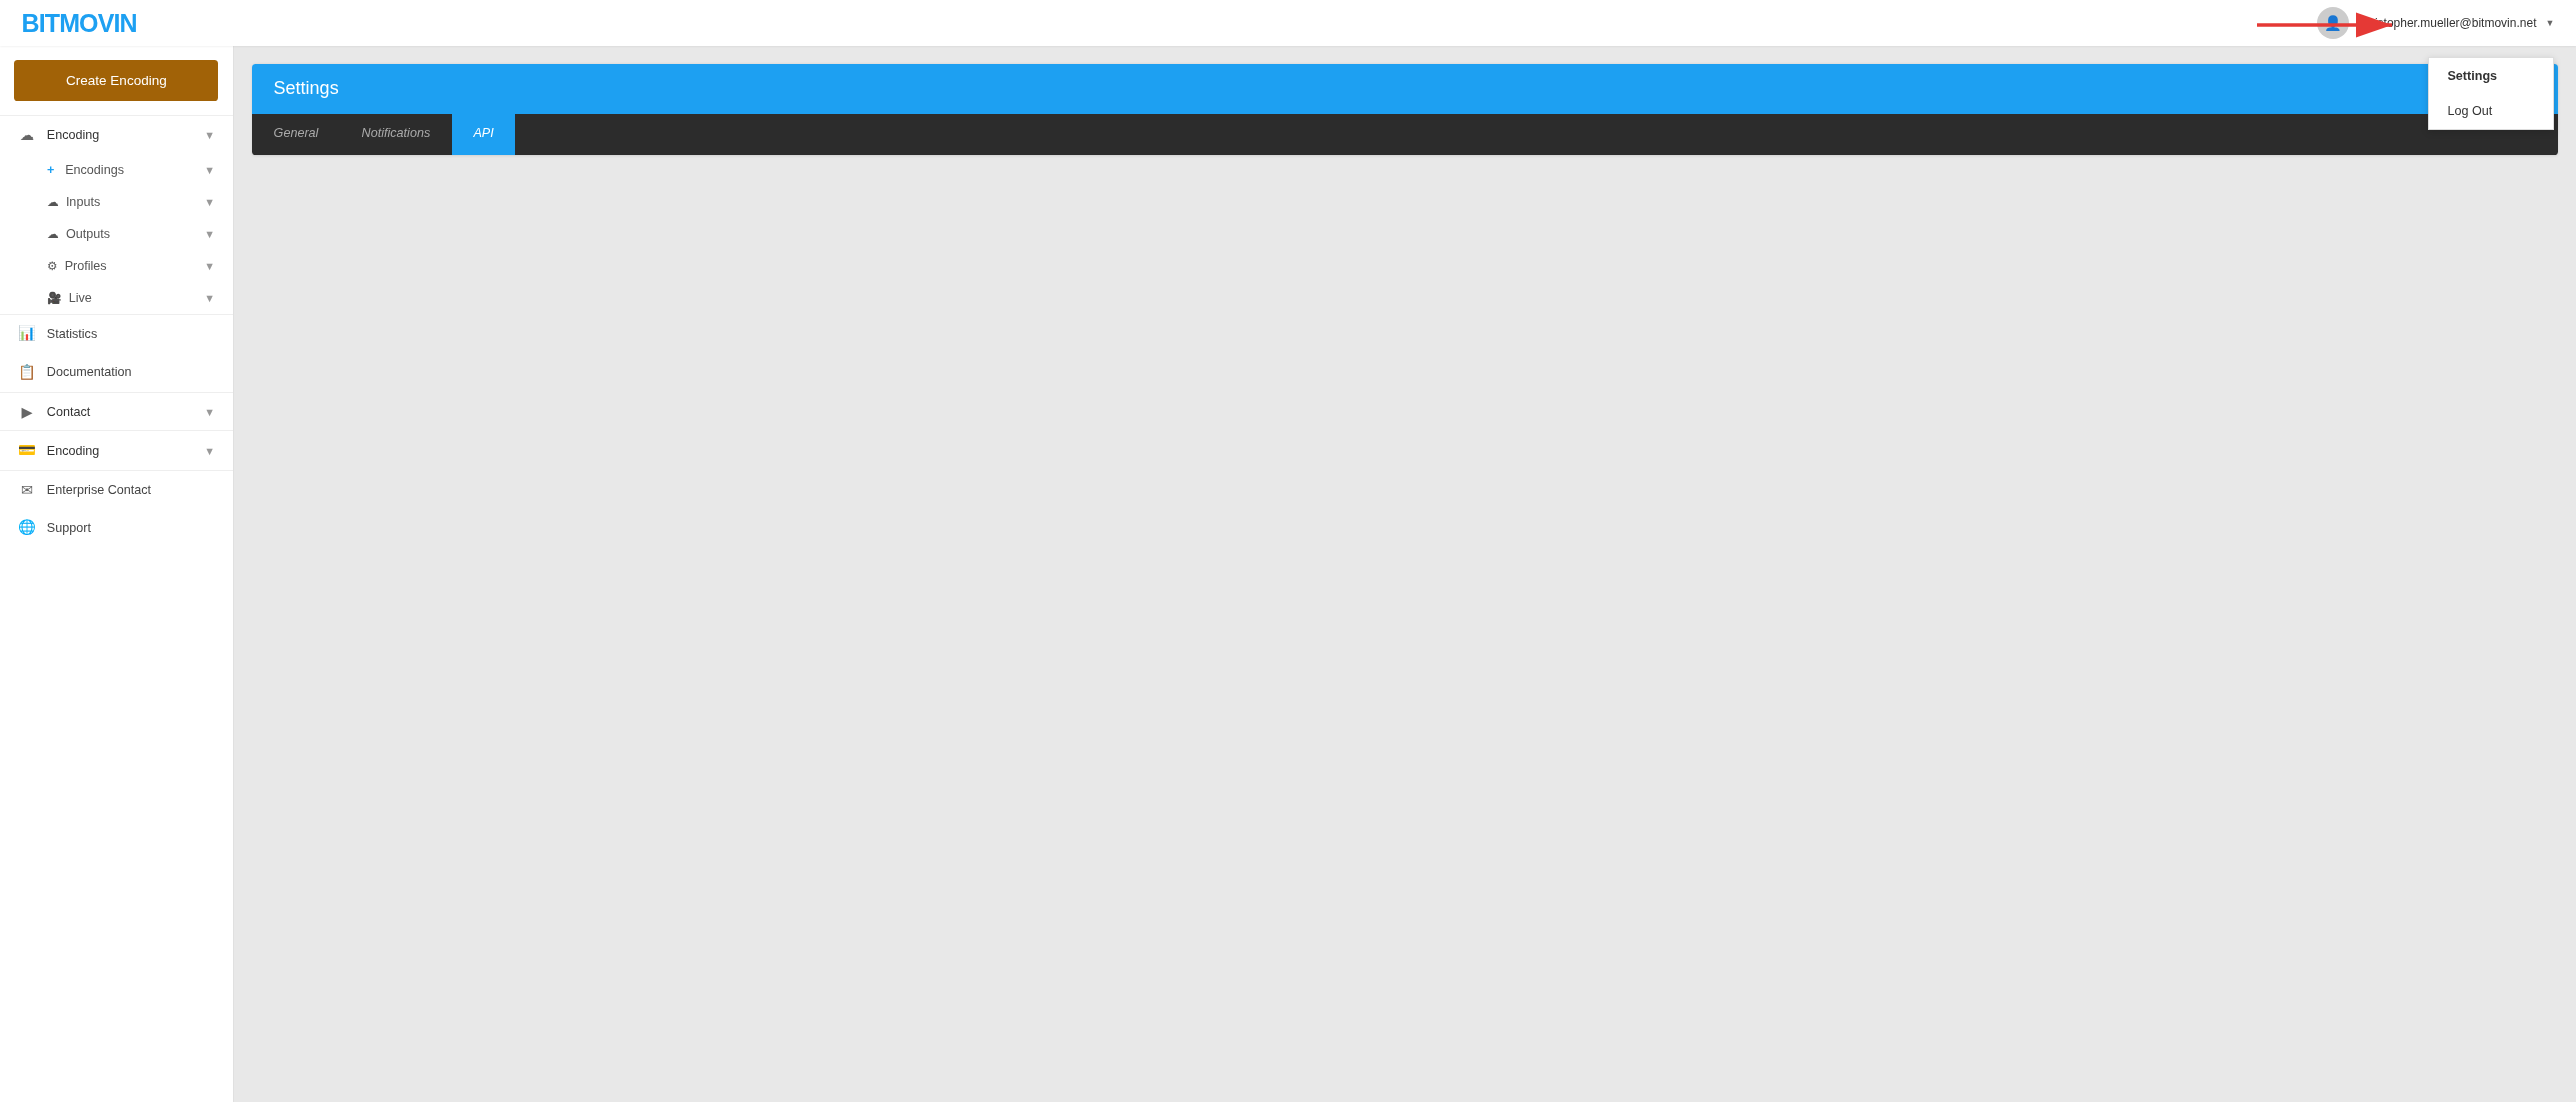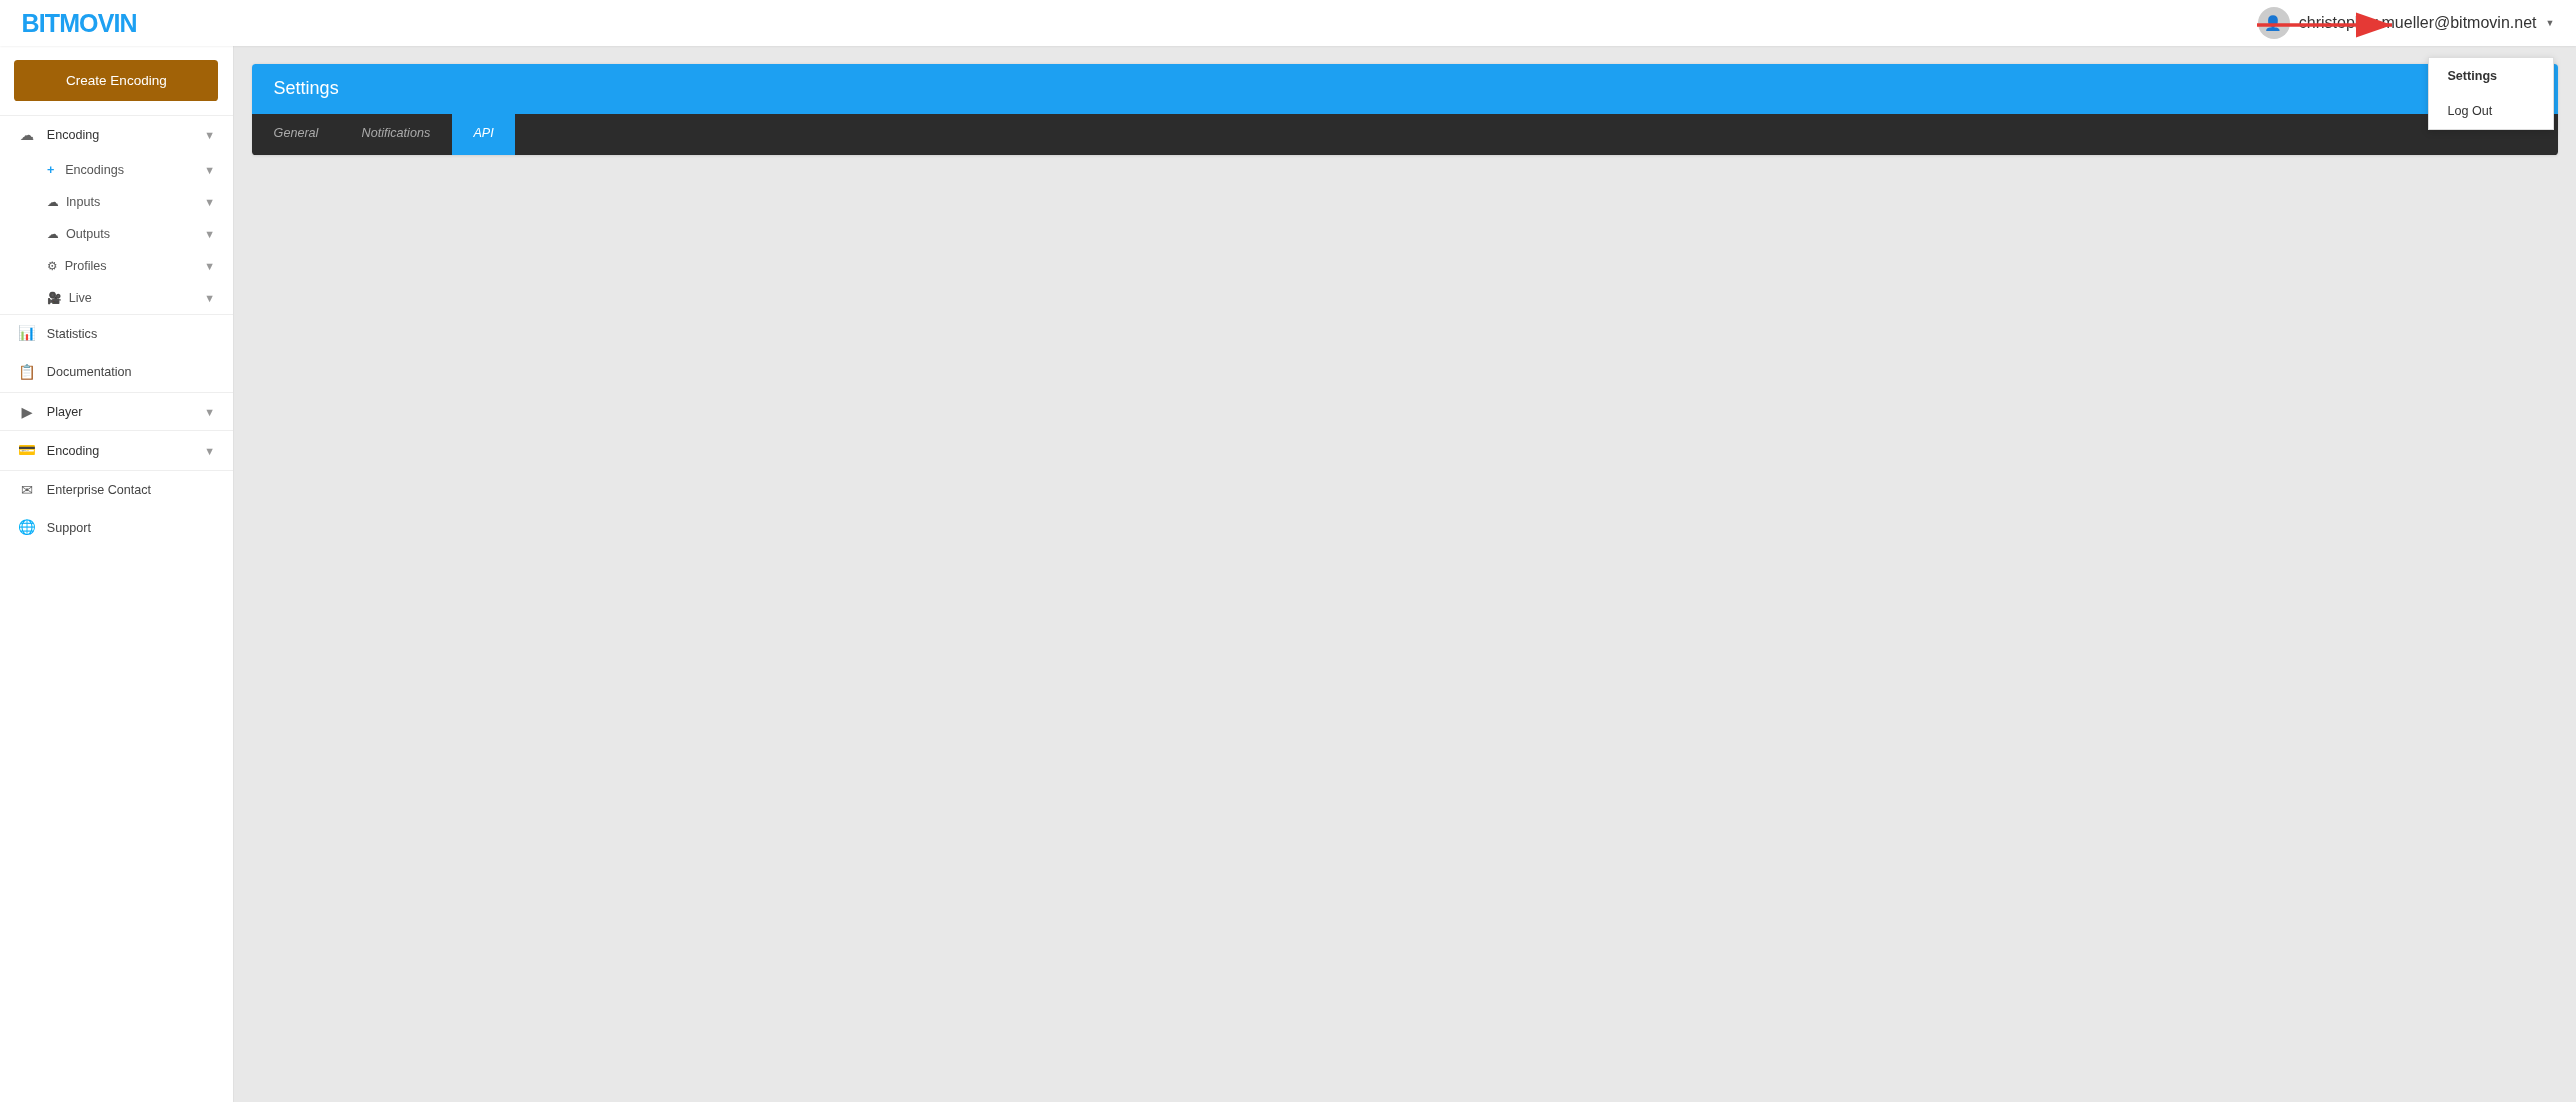--- a/index.html
+++ b/index.html
@@ -35,21 +35,21 @@
       height: 32px;
       border-radius: 50%;
       background: #ccc;
       overflow: hidden;
       display: flex;
       align-items: center;
       justify-content: center;
       font-size: 14.4px;
     }
     .user-email {
-      font-size: 16px;
+      font-size: 12px;
       color: #333;
     }
     .chevron-down {
       font-size: 9px;
       color: #666;
     }
 
     
     .dropdown-menu {
       position: absolute;
@@ -288,21 +288,21 @@
       </div>
       <div class="sidebar-item">
         <span class="icon">📋</span>
         <span class="label">Documentation</span>
       </div>
     </div>
 
     <div class="sidebar-section">
       <div class="sidebar-item parent">
         <span class="icon">▶</span>
-        <span class="label">Player</span>
+        <span class="label">Contact</span>
         <span class="arrow">▼</span>
       </div>
     </div>
 
     <div class="sidebar-section">
       <div class="sidebar-item parent">
         <span class="icon">💳</span>
         <span class="label">Encoding</span>
         <span class="arrow">▼</span>
       </div>

